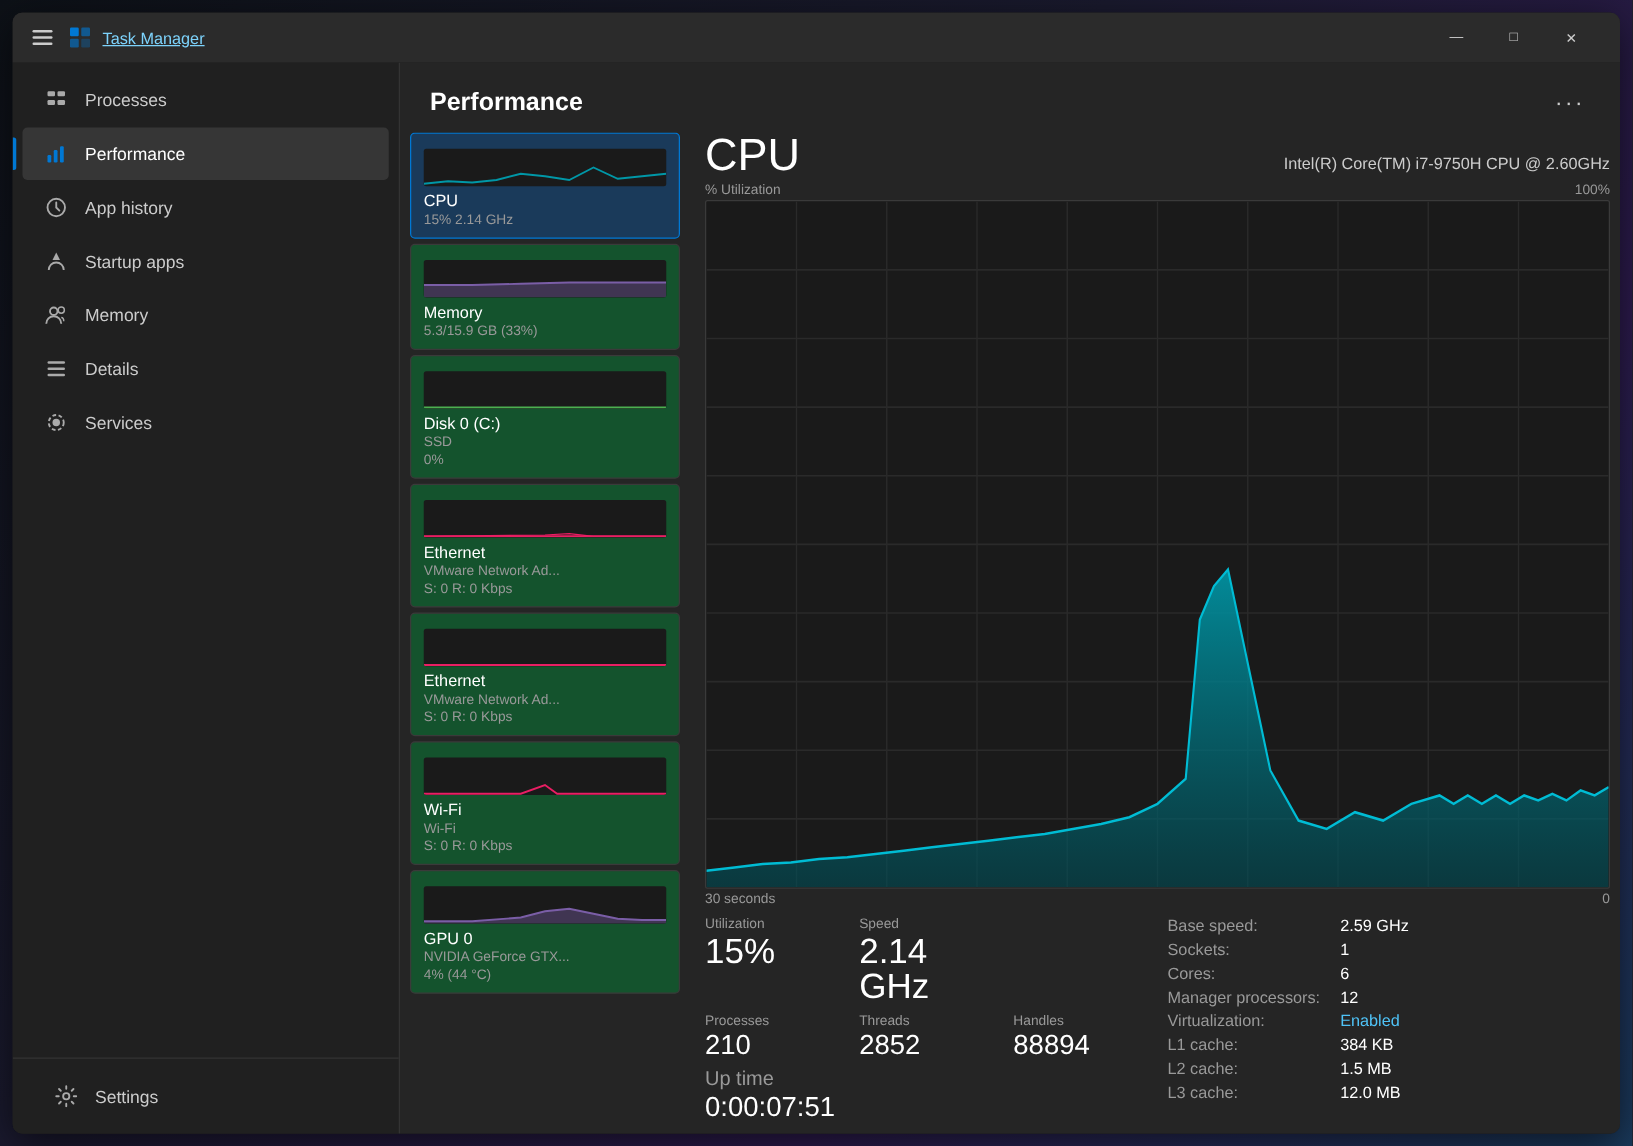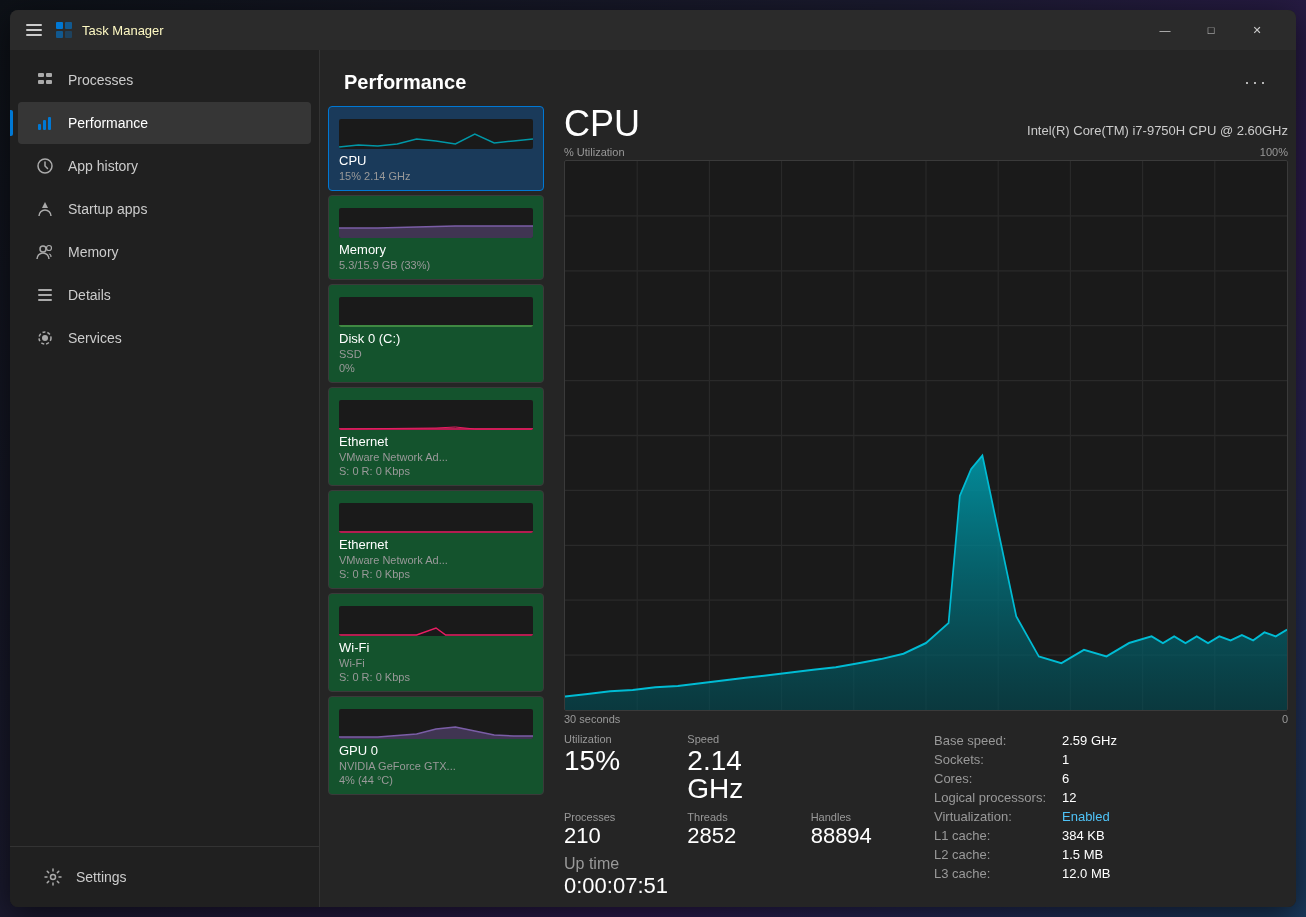--- a/index.html
+++ b/index.html
@@ -72,24 +72,25 @@
       align-items: center;
       justify-content: center;
     }
 
     .app-icon svg {
       width: 18px;
       height: 18px;
     }
 
     .title-text {
-      color: #fef9c3;
+      color: #7dd3fc;
       font-size: 13px;
       font-weight: 400;
       flex: 1;
+      text-decoration: underline;
     }
 
     .window-controls {
       display: flex;
       gap: 0;
     }
 
     .win-btn {
       width: 46px;
       height: 32px;
@@ -707,21 +708,21 @@
             </div>
 
             <div class="stats-right">
               <div class="spec-table">
                 <span class="spec-label">Base speed:</span>
                 <span class="spec-value">2.59 GHz</span>
                 <span class="spec-label">Sockets:</span>
                 <span class="spec-value">1</span>
                 <span class="spec-label">Cores:</span>
                 <span class="spec-value">6</span>
-                <span class="spec-label">Logical processors:</span>
+                <span class="spec-label">Manager processors:</span>
                 <span class="spec-value">12</span>
                 <span class="spec-label">Virtualization:</span>
                 <span class="spec-value highlight">Enabled</span>
                 <span class="spec-label">L1 cache:</span>
                 <span class="spec-value">384 KB</span>
                 <span class="spec-label">L2 cache:</span>
                 <span class="spec-value">1.5 MB</span>
                 <span class="spec-label">L3 cache:</span>
                 <span class="spec-value">12.0 MB</span>
               </div>

